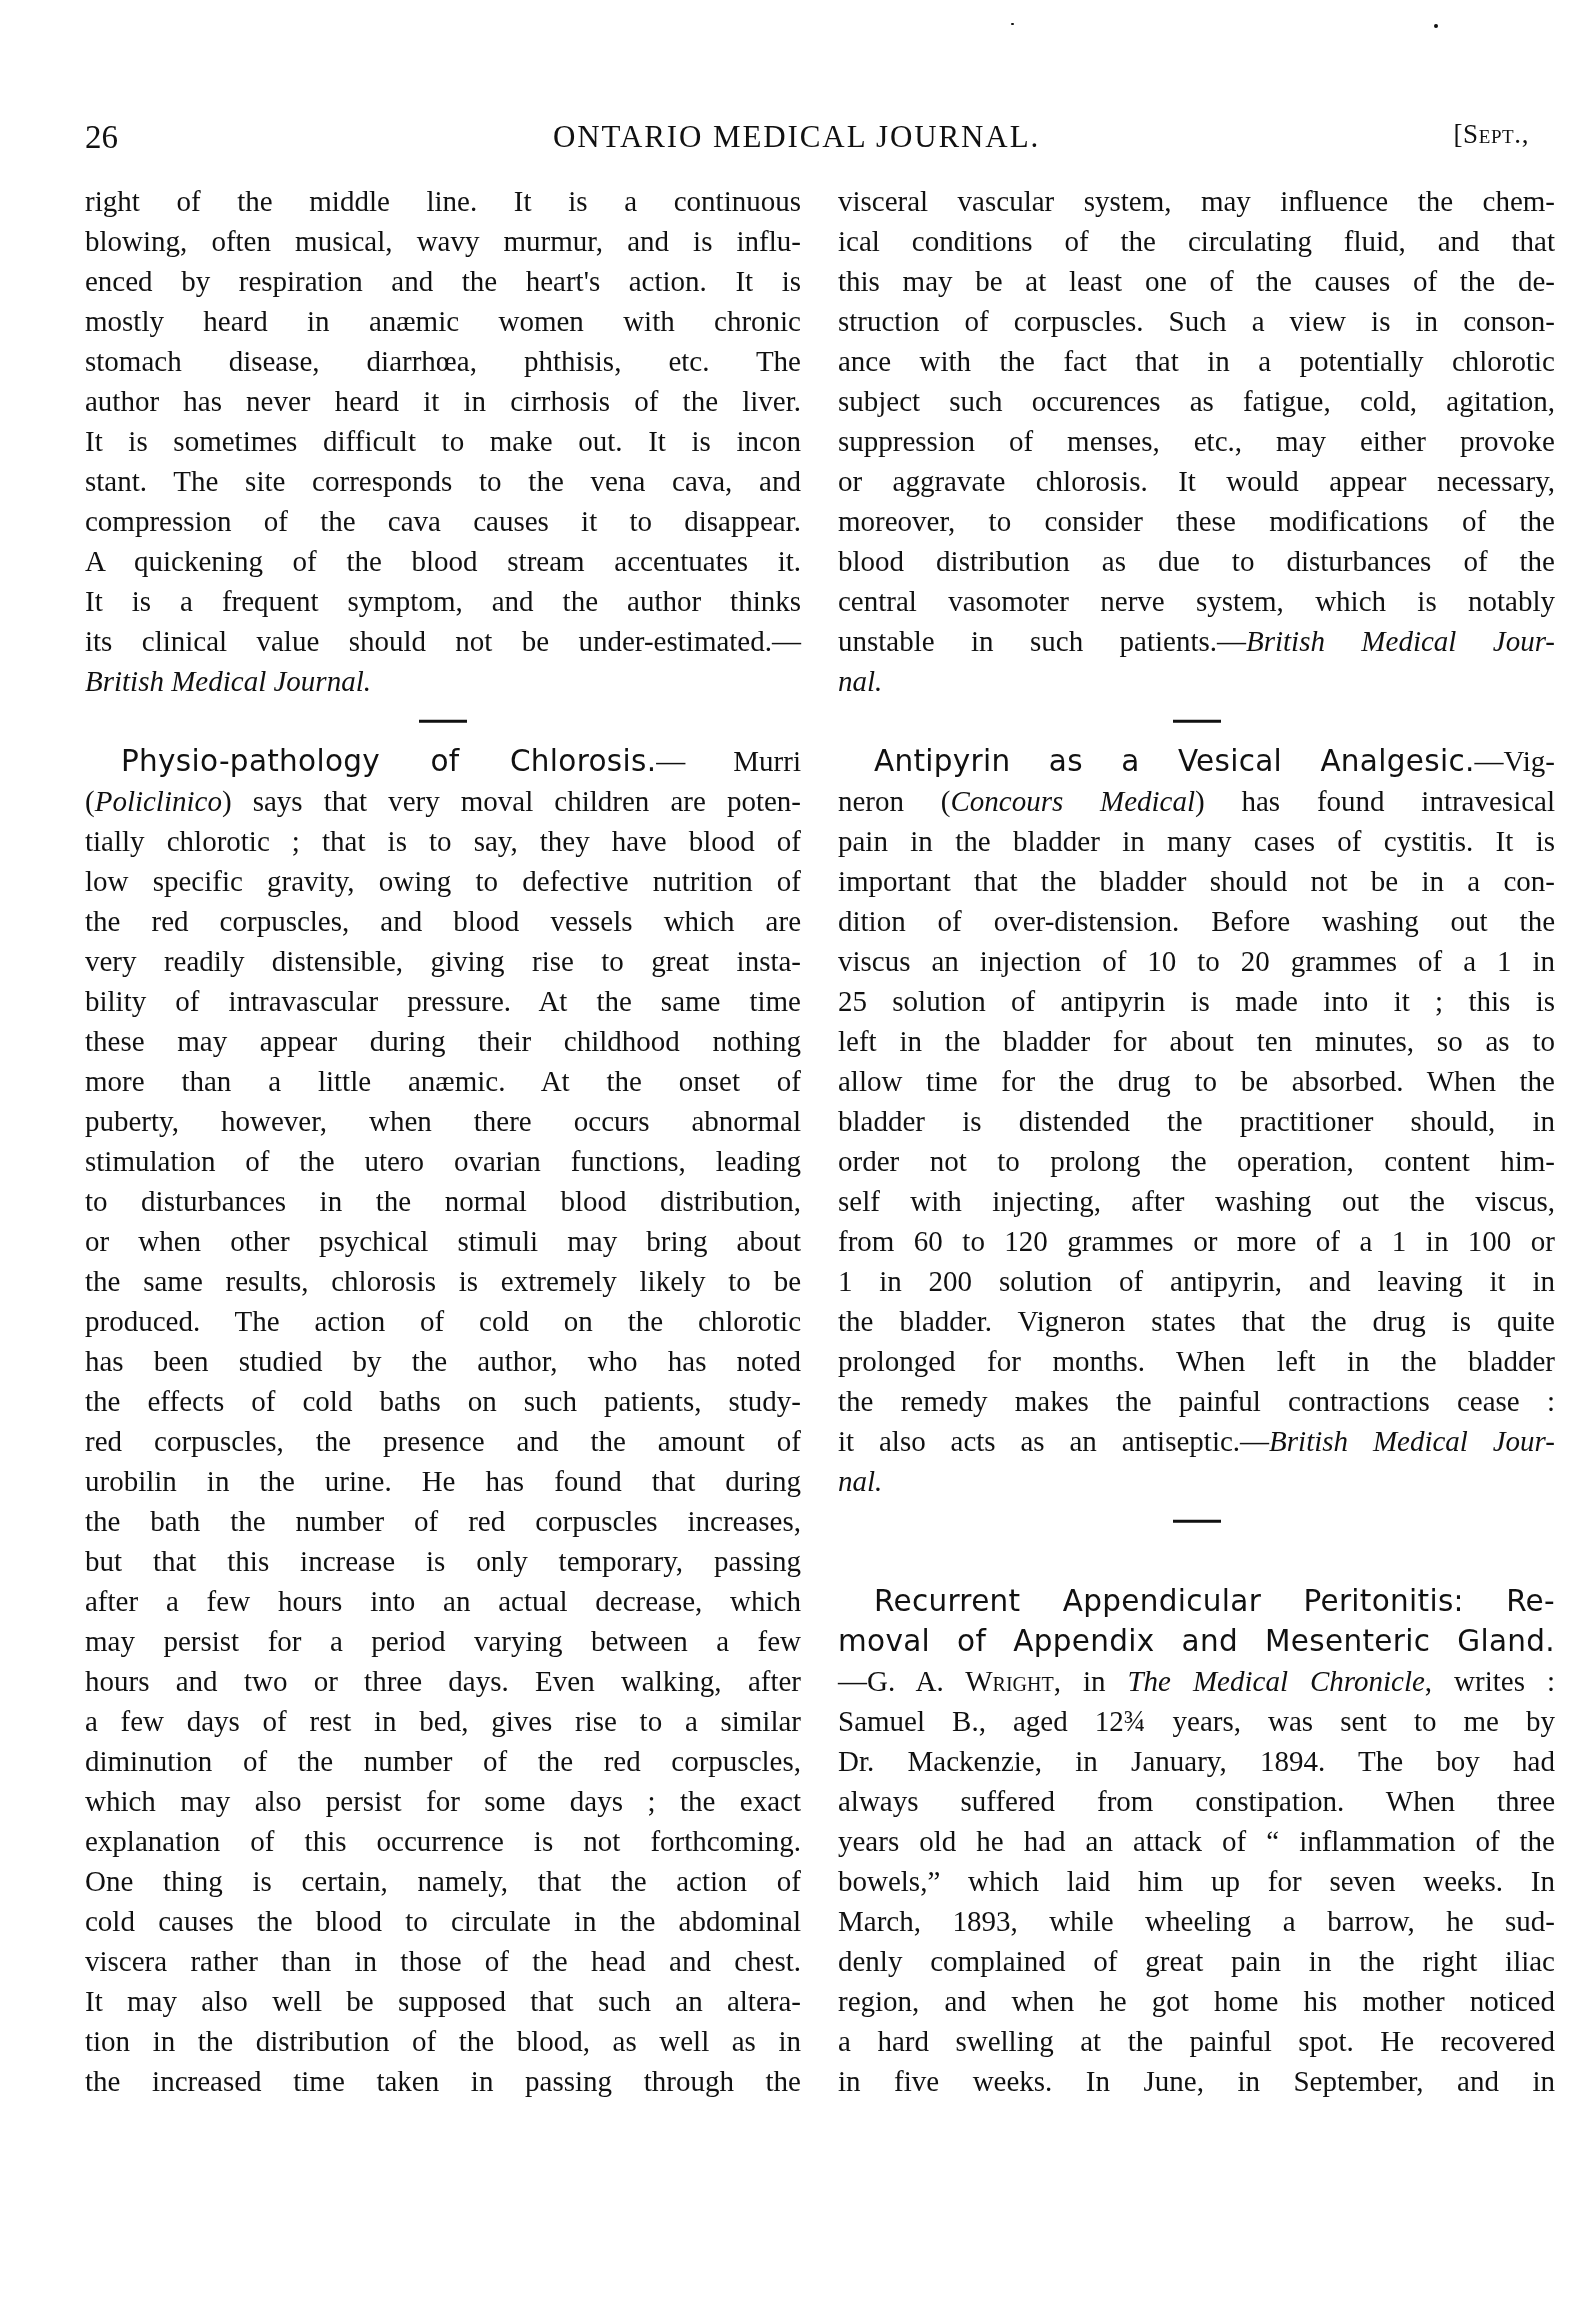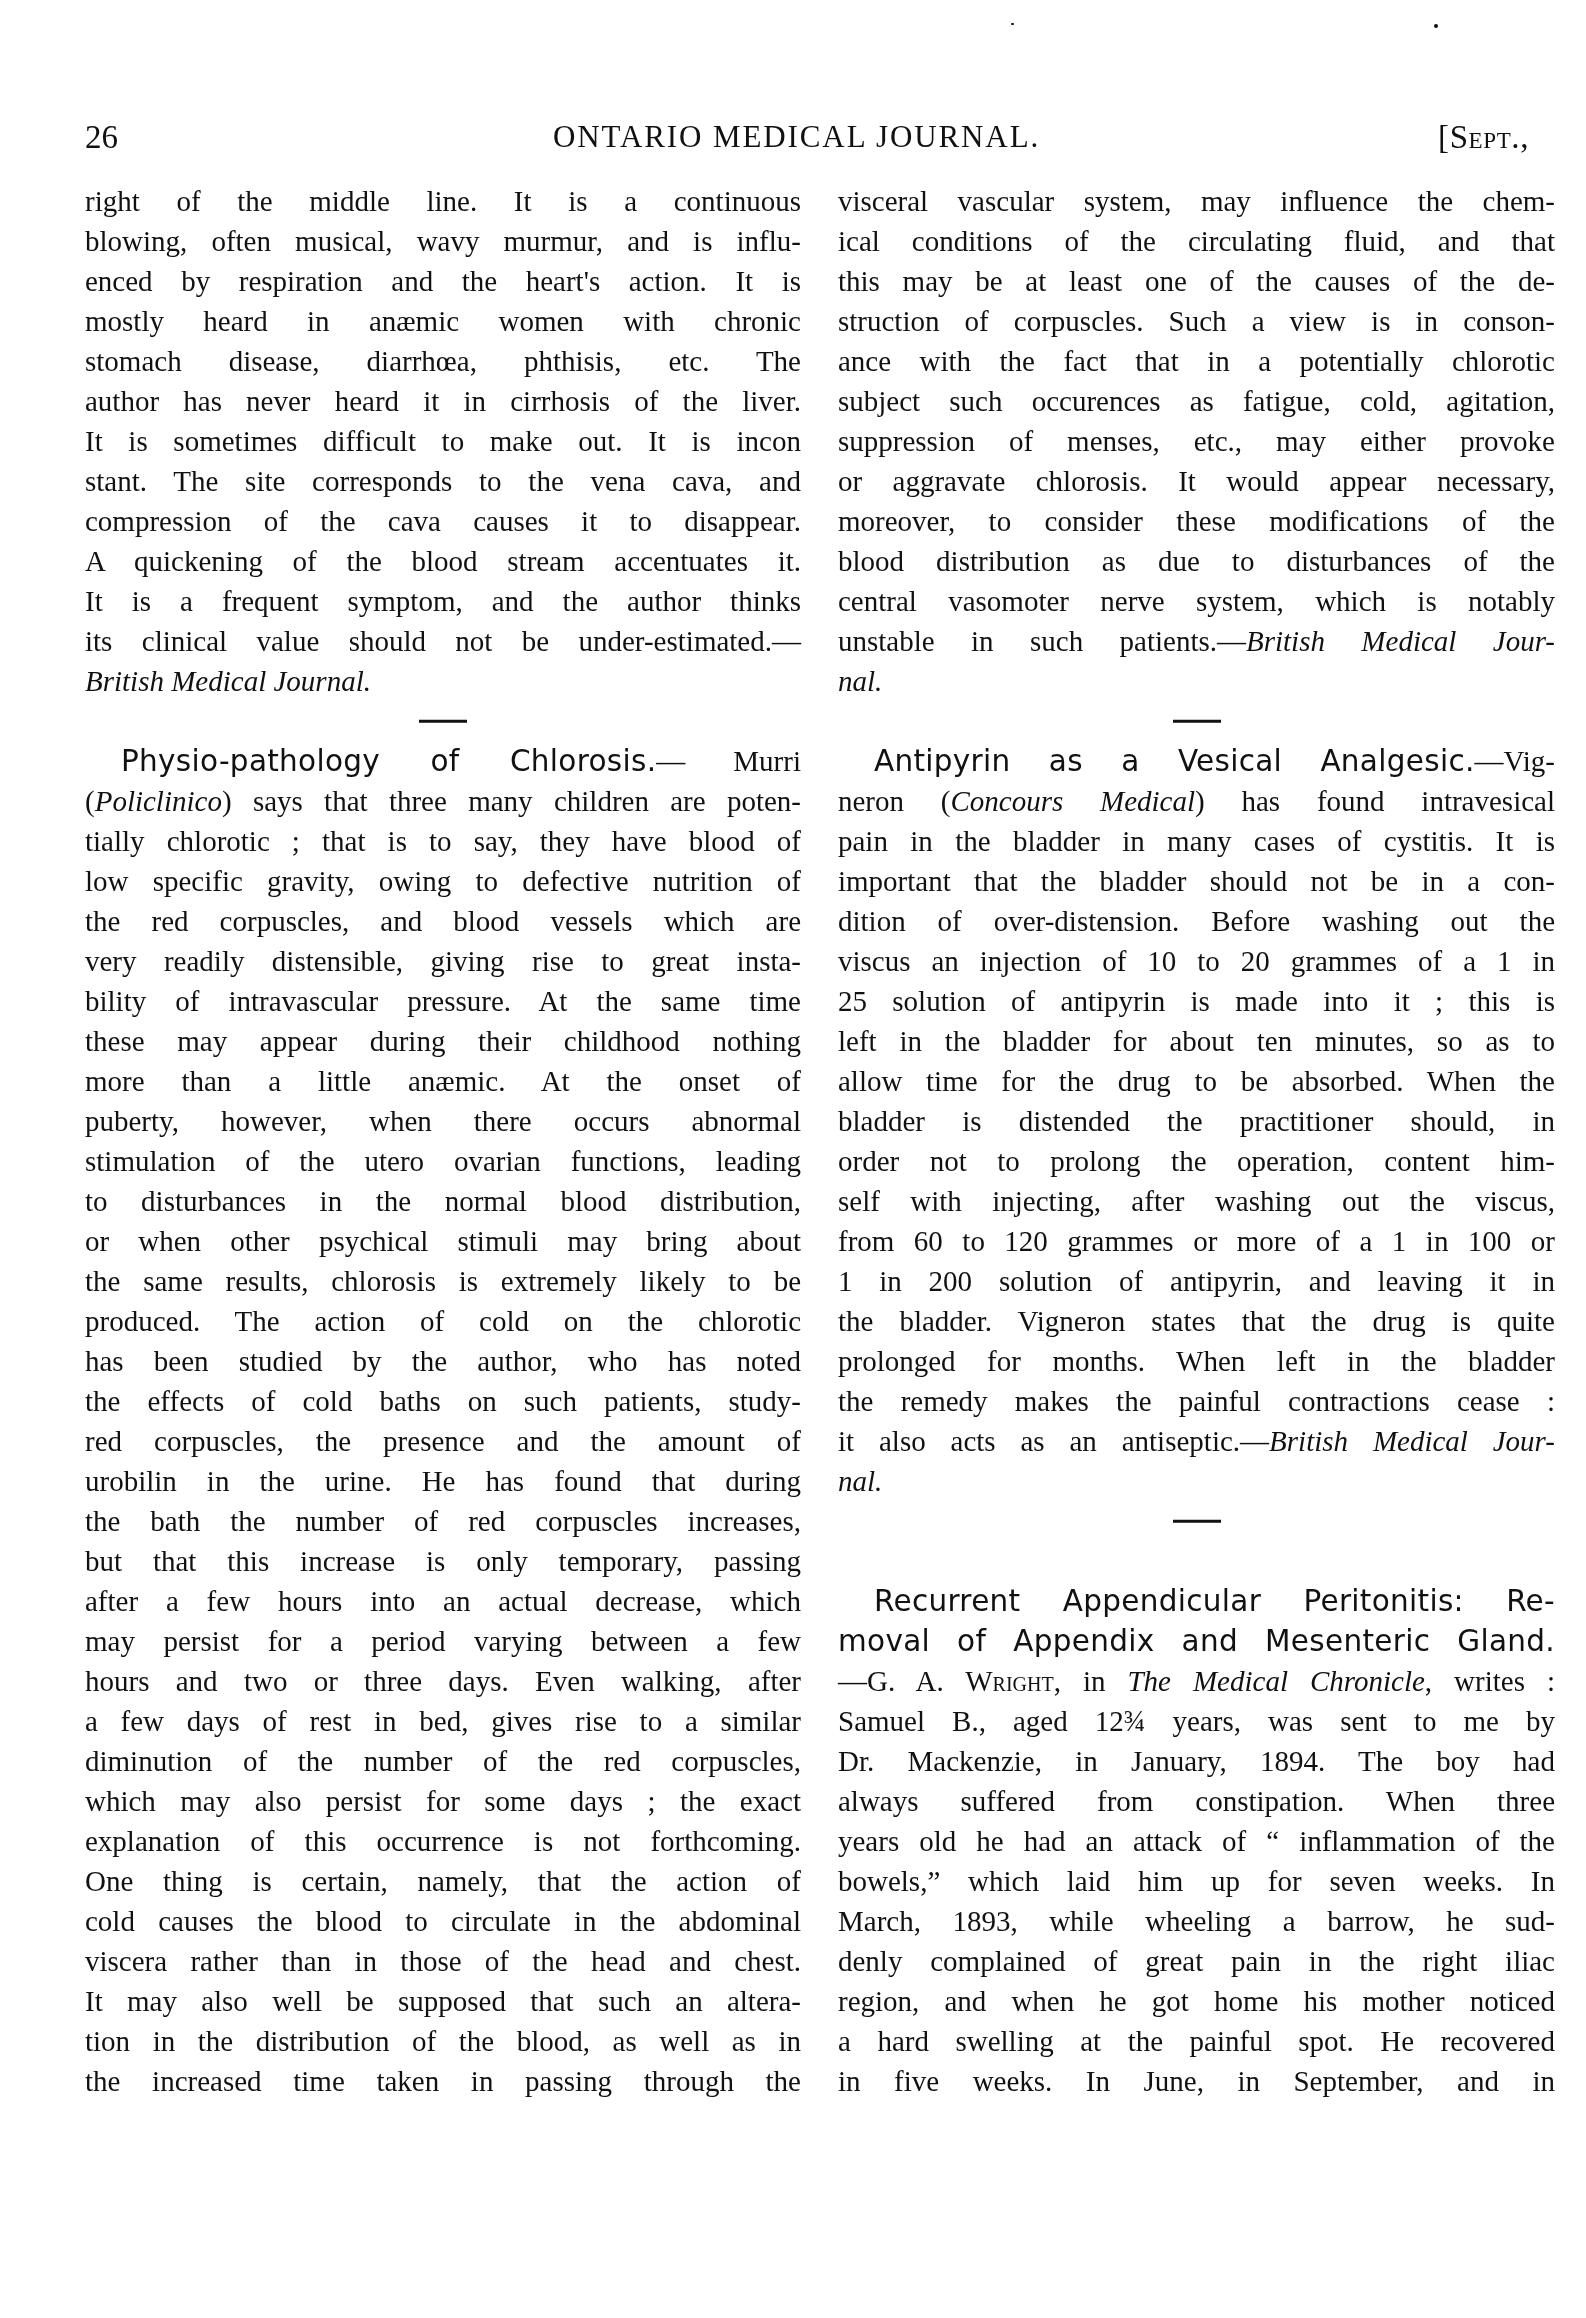--- a/index.html
+++ b/index.html
@@ -14,21 +14,21 @@
     .page-number {
       position: absolute; left: 0; top: 0;
       font-size: 33px;
     }
     .journal-title {
       position: absolute; left: 468px; top: 0;
       font-size: 31px; letter-spacing: 1.9px;
     }
     .issue-month {
       position: absolute; right: 0; top: 0;
-      font-size: 33px; letter-spacing: 0.6px;
+      font-size: 27px; letter-spacing: 0.6px;
     }
 
     .column {
       position: absolute; top: 181px; width: 716px;
       font-size: 29px; line-height: 40px;
     }
     .col-left { left: 85px; }
     .col-right { left: 838px; width: 717px; }
 
     .line {
@@ -81,21 +81,21 @@
     <span class="line">its clinical value should not be under-estimated.—</span>
     <span class="line last it">British Medical Journal.</span>
   </div>
 
   <span class="rule-gap">
       <span class="rule"></span>
     </span>
 
   <div>
     <span class="line indent"><span class="headline">Physio-pathology of Chlorosis.</span><span>—</span> <span>Murri</span></span>
-    <span class="line"><span>(</span><span class="it">Policlinico</span><span>) says that three many children are poten-</span></span>
+    <span class="line"><span>(</span><span class="it">Policlinico</span><span>) says that very moval children are poten-</span></span>
     <span class="line">tially chlorotic ; that is to say, they have blood of</span>
     <span class="line">low specific gravity, owing to defective nutrition of</span>
     <span class="line">the red corpuscles, and blood vessels which are</span>
     <span class="line">very readily distensible, giving rise to great insta-</span>
     <span class="line">bility of intravascular pressure. At the same time</span>
     <span class="line">these may appear during their childhood nothing</span>
     <span class="line">more than a little anæmic. At the onset of</span>
     <span class="line">puberty, however, when there occurs abnormal</span>
     <span class="line">stimulation of the utero ovarian functions, leading</span>
     <span class="line">to disturbances in the normal blood distribution,</span>

